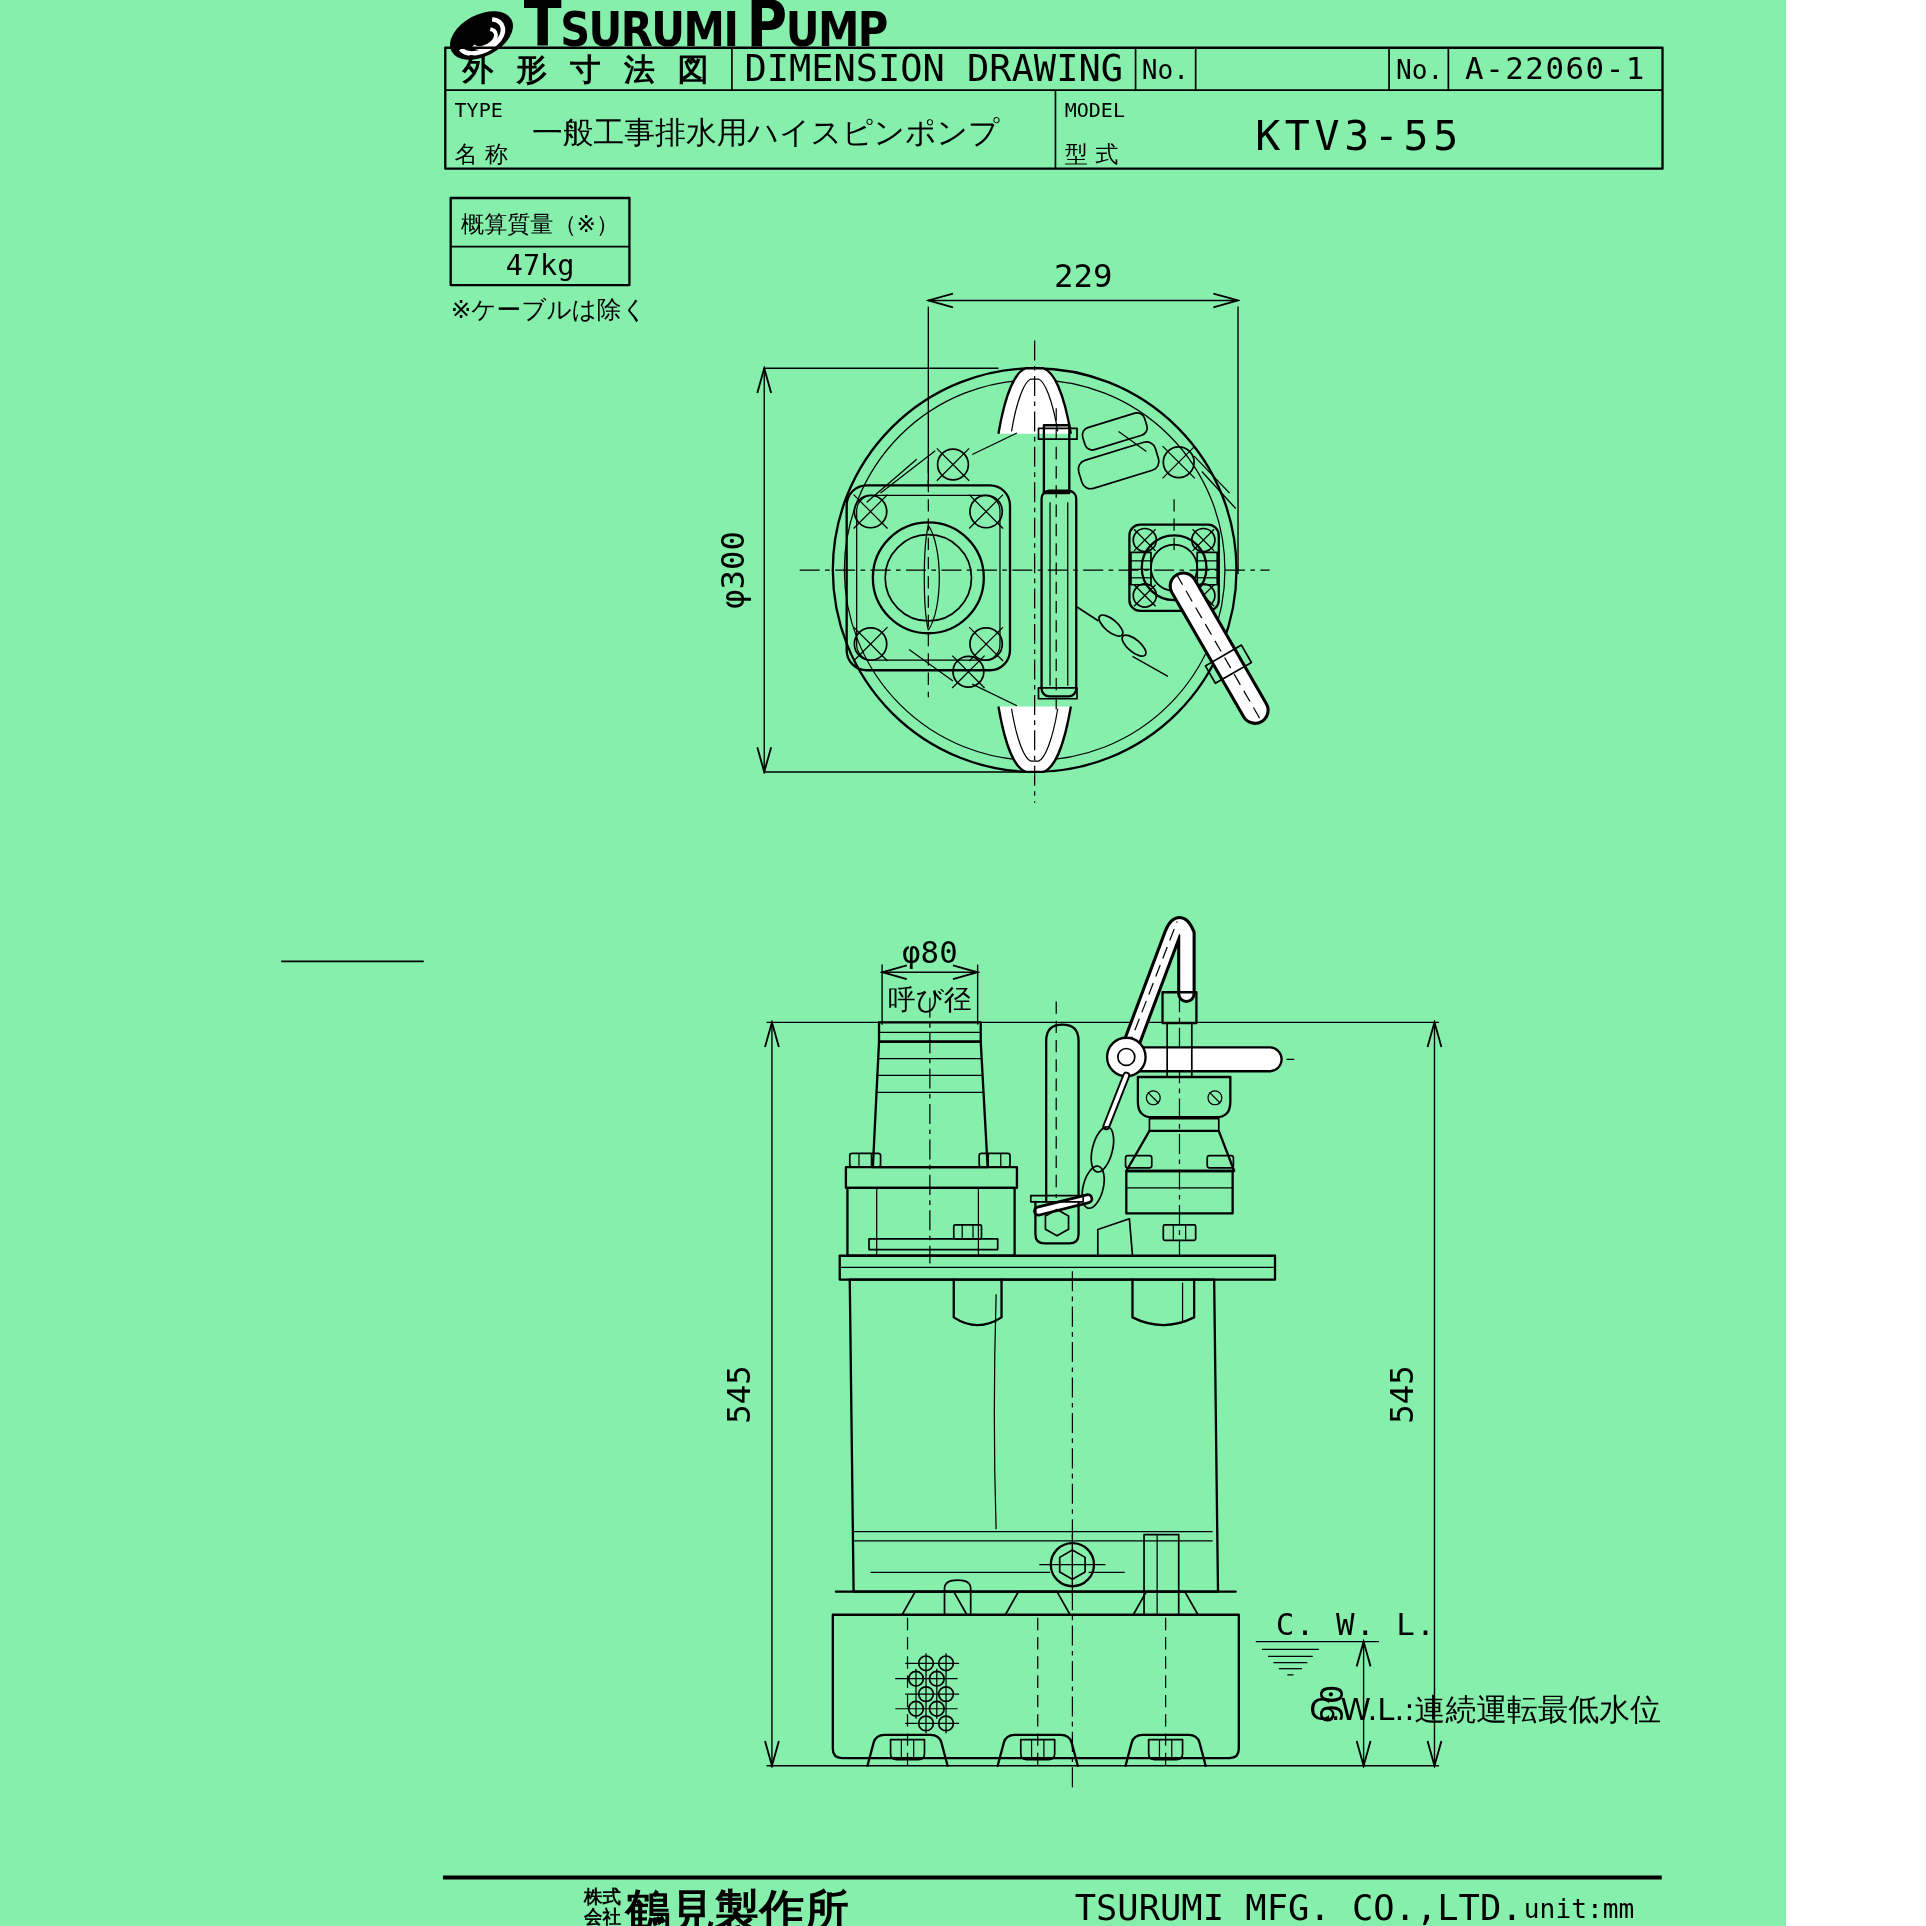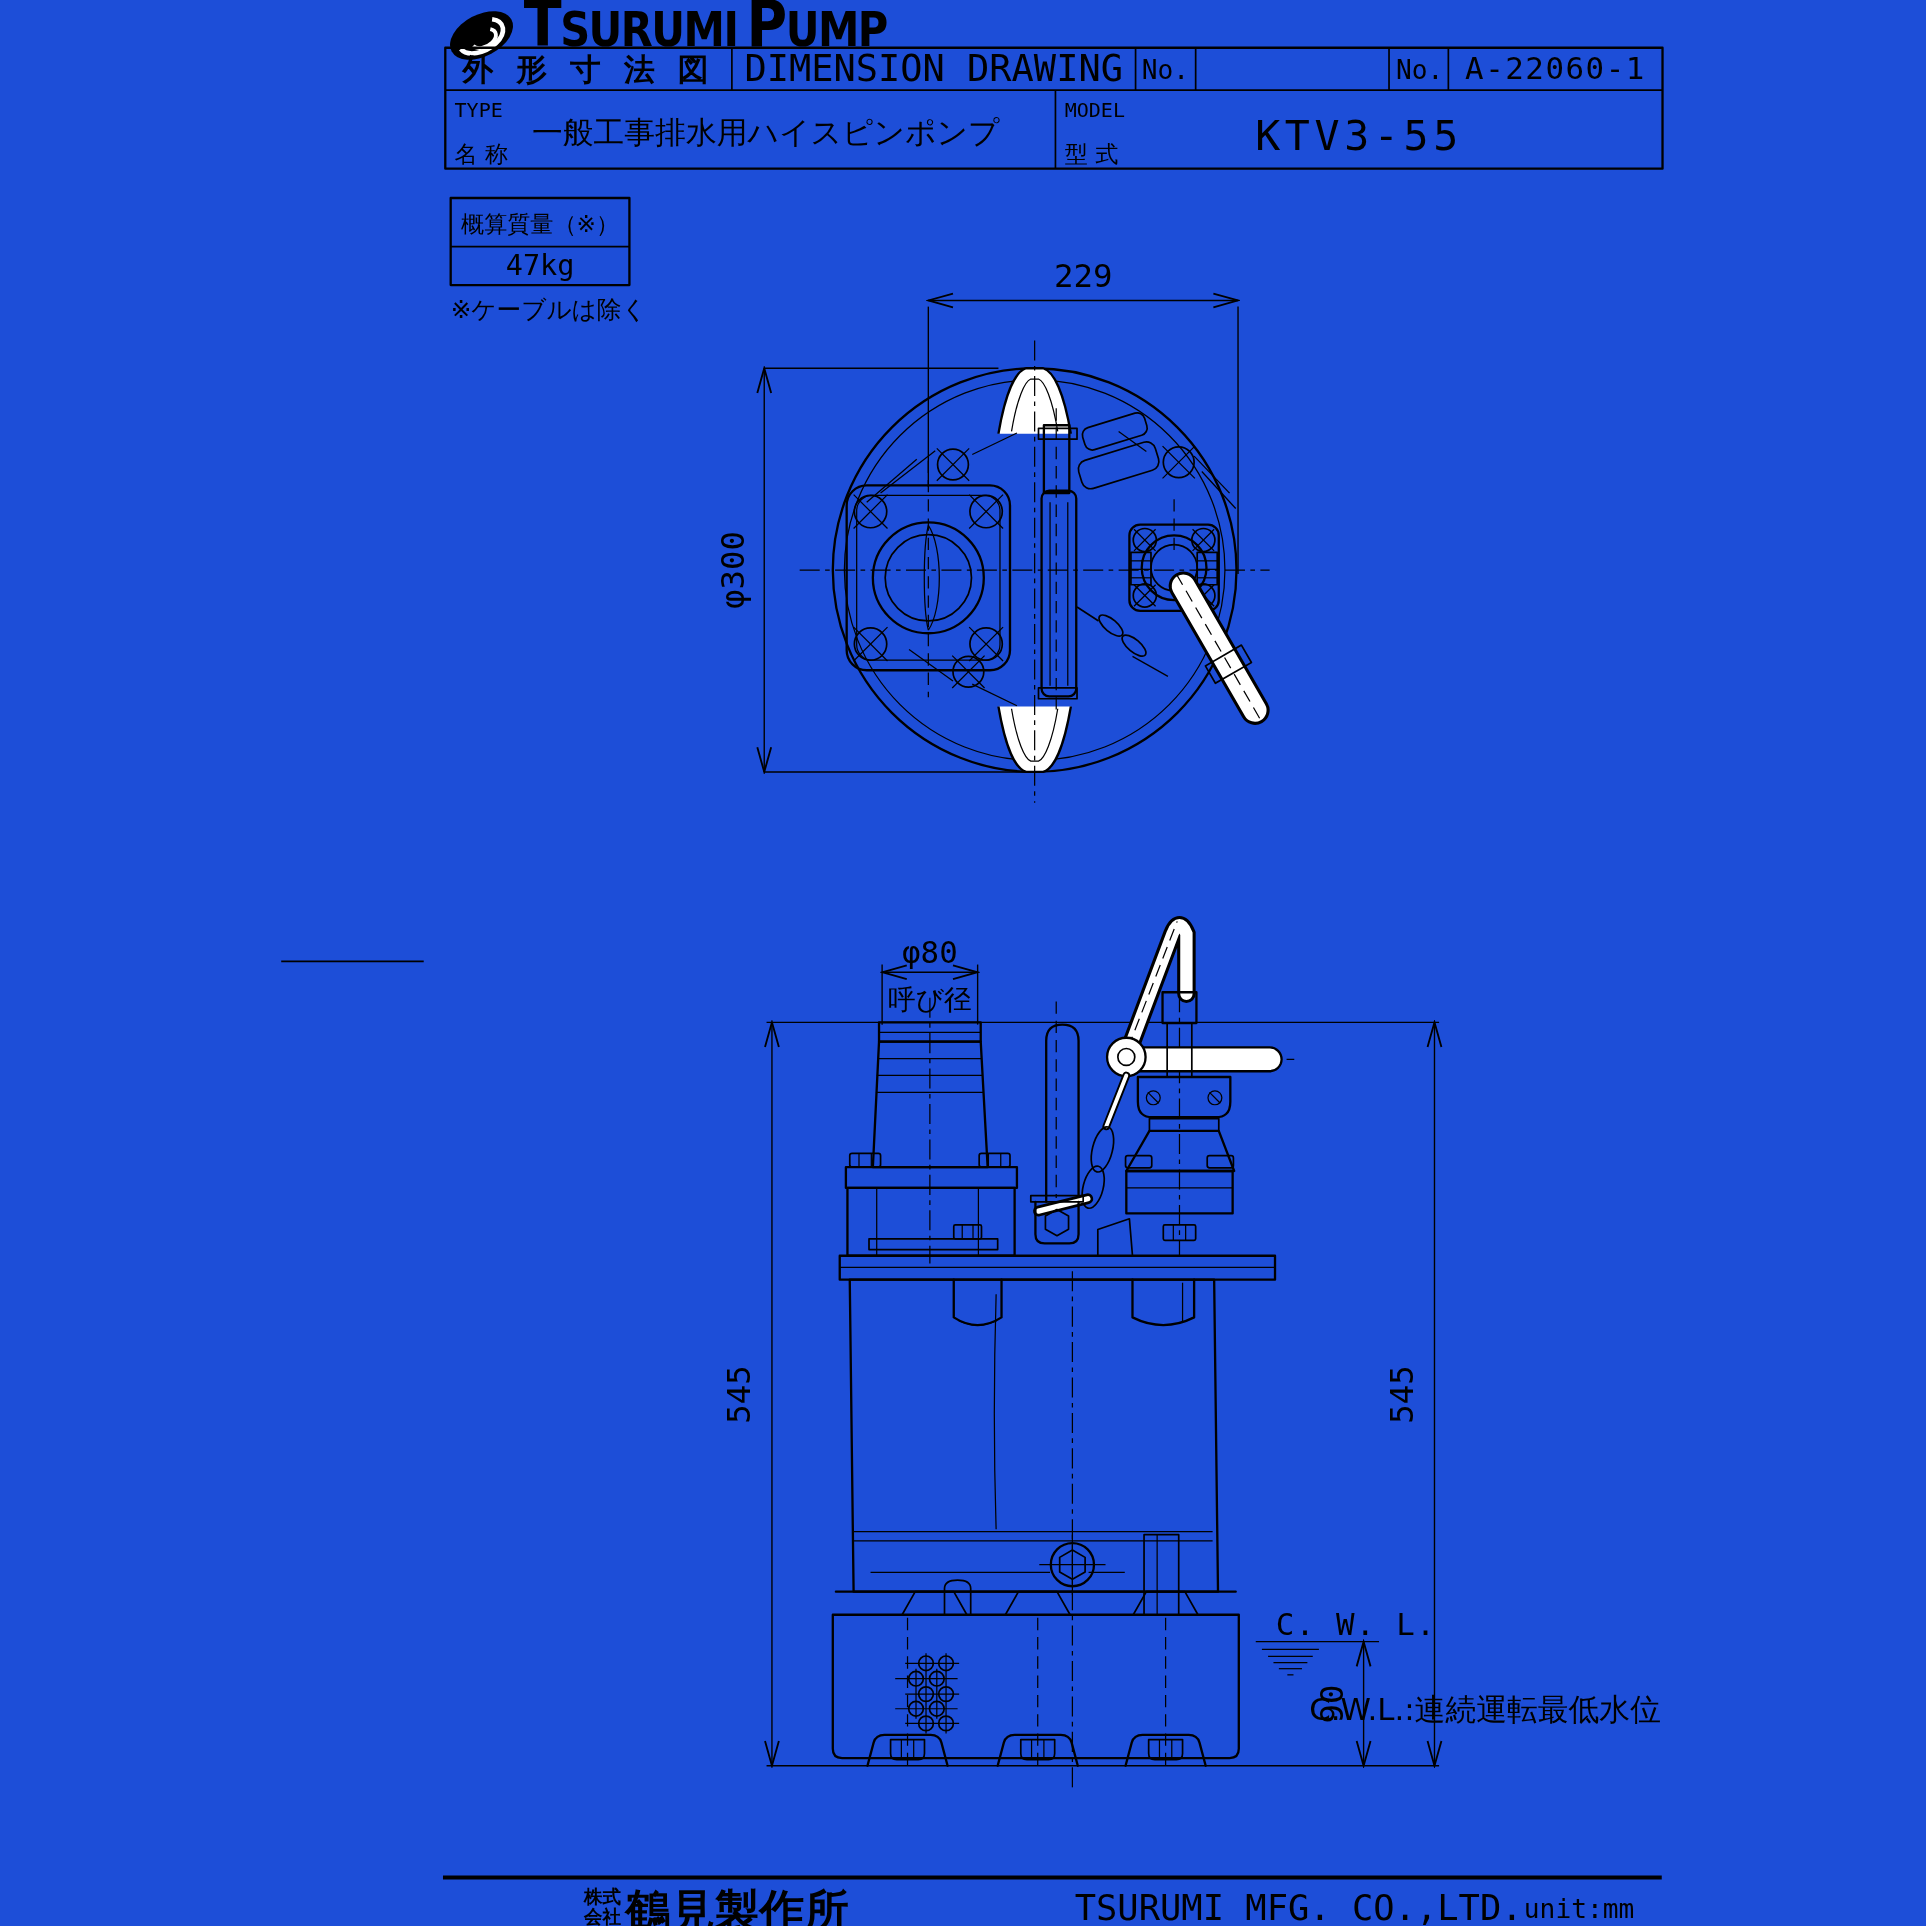--- a/index.html
+++ b/index.html
@@ -1,16 +1,16 @@
 <!DOCTYPE html>
 <html style="font-size:12.3px"><head>
 <meta charset="utf-8">
 <style>
   html,body{margin:0;padding:0;background:#fff;}
-  #sheet{position:relative;width:1926px;height:1926px;background:#1d4ed8;overflow:hidden;}
+  #sheet{position:relative;width:1786px;height:1926px;background:#86efac;overflow:hidden;}
   svg{position:absolute;left:0;top:0;}
   svg text{fill:#000;}
   .mono{font-family:"DejaVu Sans Mono","Liberation Mono",monospace;}
   .jp{font-family:"DejaVu Sans","Liberation Sans",sans-serif;}
   .serif{font-family:"DejaVu Serif","Liberation Serif",serif;}
   .ol{fill:none;stroke:#000;stroke-width:3;stroke-linejoin:round;stroke-linecap:round;}
   .md{fill:none;stroke:#000;stroke-width:2.2;stroke-linejoin:round;}
   .th{fill:none;stroke:#000;stroke-width:1.6;}
   .dim{fill:none;stroke:#000;stroke-width:1.8;}
   .cl{fill:none;stroke:#000;stroke-width:1.6;stroke-dasharray:26 7 6 7;}

